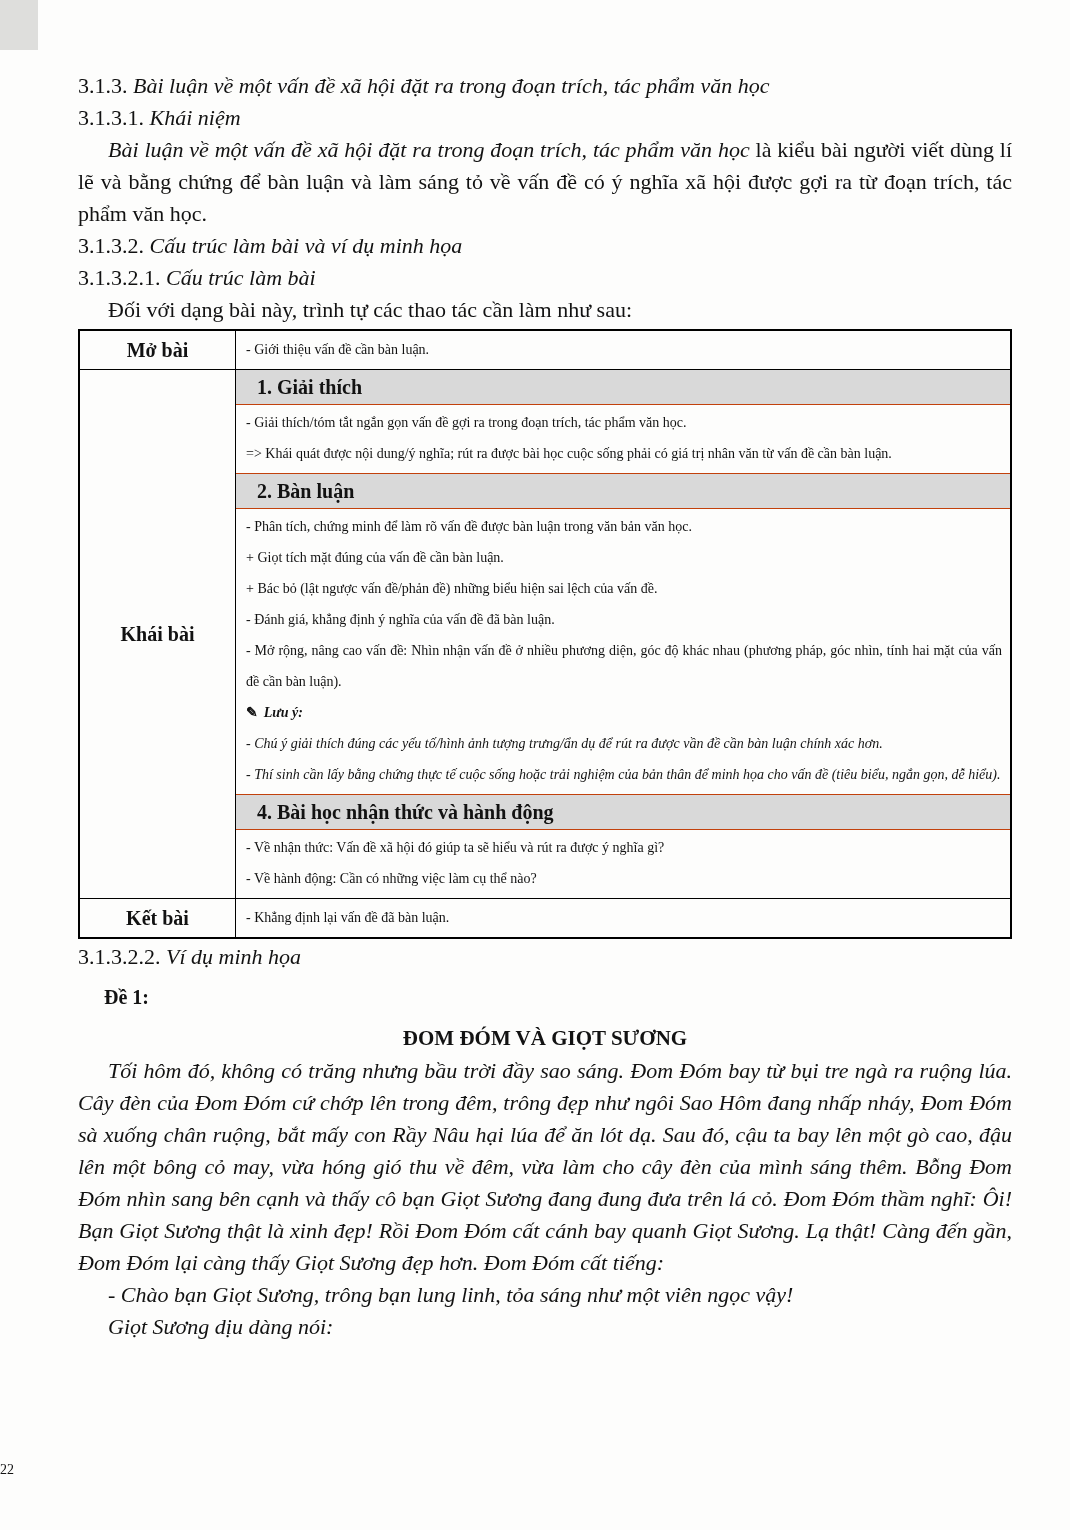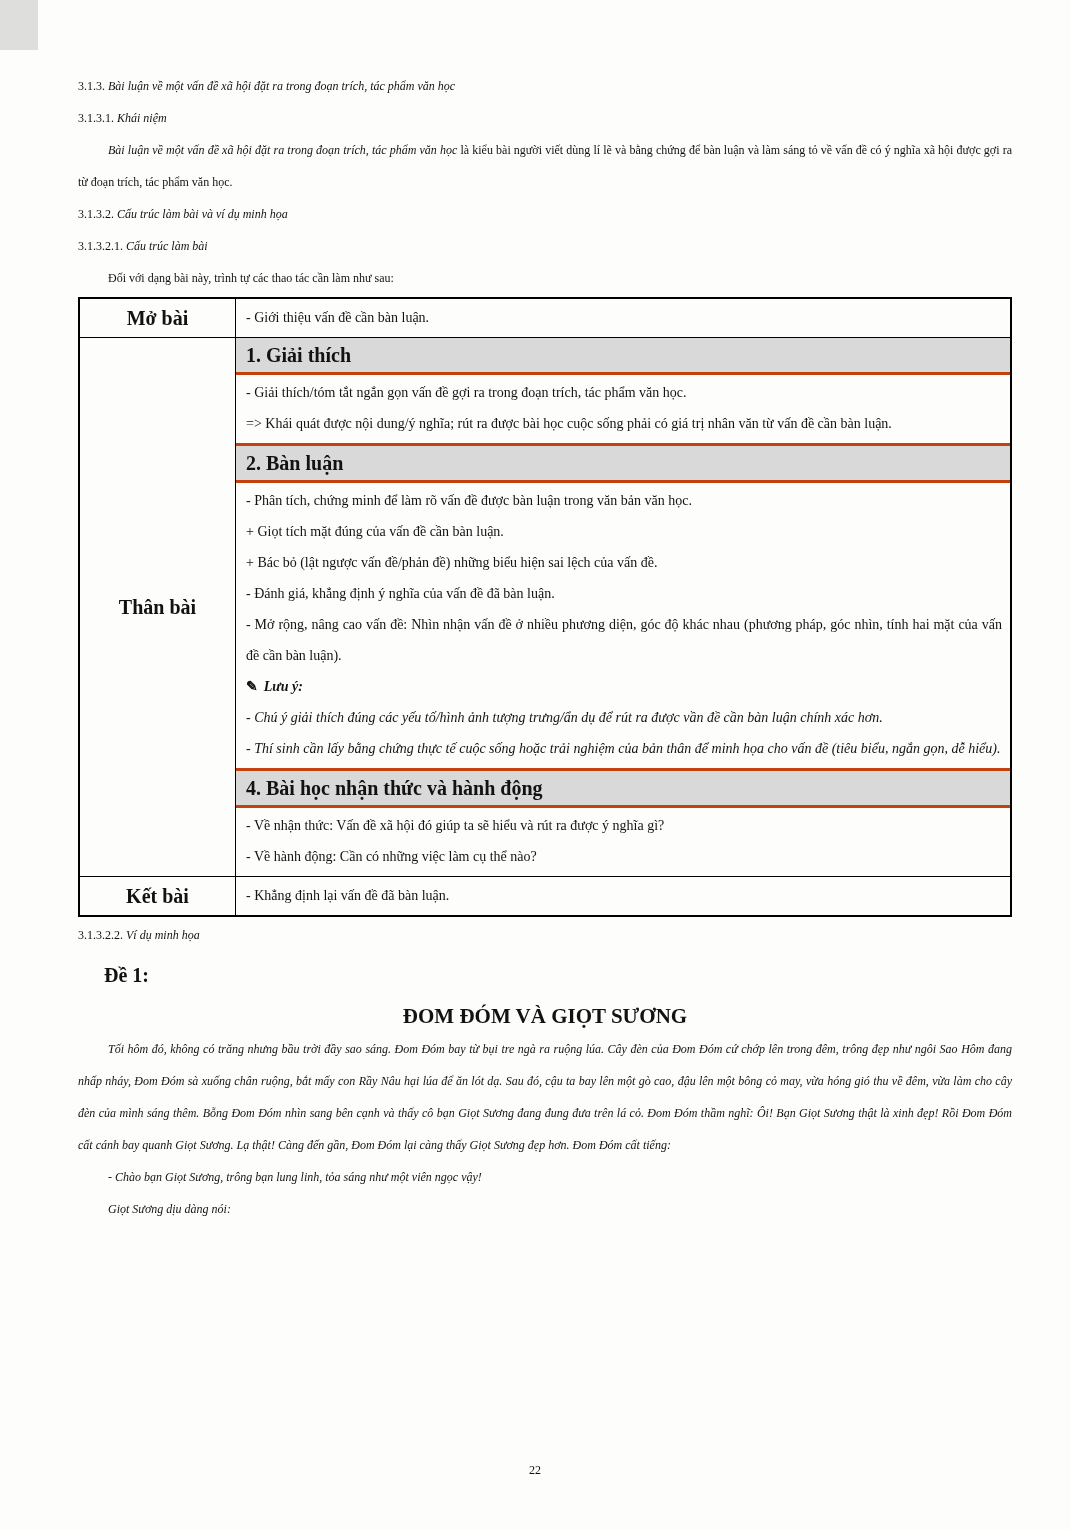--- a/index.html
+++ b/index.html
@@ -4,49 +4,49 @@
 <style>
   * { box-sizing: border-box; }
   html, body { margin: 0; padding: 0; background: #e8e8e6; }
   .page {
     width: 1070px; height: 1530px; margin: 0 auto; position: relative;
     background: #fdfdfc; color: #121212; overflow: hidden;
     font-family: "Liberation Serif", serif;
     padding: 70px 58px 0 78px;
   }
   .corner-shade { position: absolute; left: 0; top: 0; width: 38px; height: 50px; background: #dededc; }
-  .line { font-size: 12px; line-height: 32px; text-align: justify; margin: 0; }
+  .line { font-size: 22px; line-height: 32px; text-align: justify; margin: 0; }
   .ind { text-indent: 30px; }
   .it { font-style: italic; }
   .b { font-weight: bold; }
 
   .tbl { border: 2px solid #000; margin: 3px 0 2px 0; width: 100%; }
   .trow { display: flex; }
   .trow + .trow { border-top: 1px solid #000; }
   .tlabel {
     flex: 0 0 156px; width: 156px; border-right: 1px solid #000;
     display: flex; align-items: center; justify-content: center;
     font-weight: bold; font-size: 20px;
   }
   .tcontent { flex: 1; min-width: 0; }
-  .tcontent > div + div { border-top: 3px solid #c2410c; }
+  .tcontent > div + div { border-top: 1px solid #c2410c; }
   .subhead {
     background: #d9d9d9; font-weight: bold;
-    font-size: 20px; line-height: 30px; padding: 2px 8px 2px 10px;
+    font-size: 20px; line-height: 30px; padding: 2px 8px 2px 21px;
   }
   .subcell { padding: 2px 8px 4px 10px; }
   .cellpad { padding: 3px 8px 4px 10px; }
   .cl { font-size: 14px; line-height: 31px; text-align: justify; margin: 0; }
   .note-icon { margin-right: 6px; font-style: normal; }
 
   .story-title { font-weight: bold; font-size: 21px; line-height: 34px; text-align: center; margin: 0; }
   .de-label { font-weight: bold; font-size: 20px; line-height: 32px; margin: 8px; padding-left: 18px; }
   .pageno {
     position: absolute; left: 0; right: 0; bottom: 52px;
-    text-align: center; font-size: 12px;
+    font-size: 14px;
   }
 </style>
 </head>
 <body>
 
 <div class="page">
   <div class="corner-shade"></div>
 
   <p class="line"><span>3.1.3. </span><span class="it">Bài luận về một vấn đề xã hội đặt ra trong đoạn trích, tác phẩm văn học</span></p>
 
@@ -63,21 +63,21 @@
   <div class="tbl">
 
     <div class="trow">
       <div class="tlabel">Mở bài</div>
       <div class="tcontent">
         <div class="cl cellpad">- Giới thiệu vấn đề cần bàn luận.</div>
       </div>
     </div>
 
     <div class="trow">
-      <div class="tlabel">Thân bài</div>
+      <div class="tlabel">Khái bài</div>
       <div class="tcontent">
 
         <div class="subhead">1. Giải thích</div>
         <div class="subcell">
           <div class="cl">- Giải thích/tóm tắt ngắn gọn vấn đề gợi ra trong đoạn trích, tác phẩm văn học.</div>
           <div class="cl">=&gt; Khái quát được nội dung/ý nghĩa; rút ra được bài học cuộc sống phải có giá trị nhân văn từ vấn đề cần bàn luận.</div>
         </div>
 
         <div class="subhead">2. Bàn luận</div>
         <div class="subcell">

